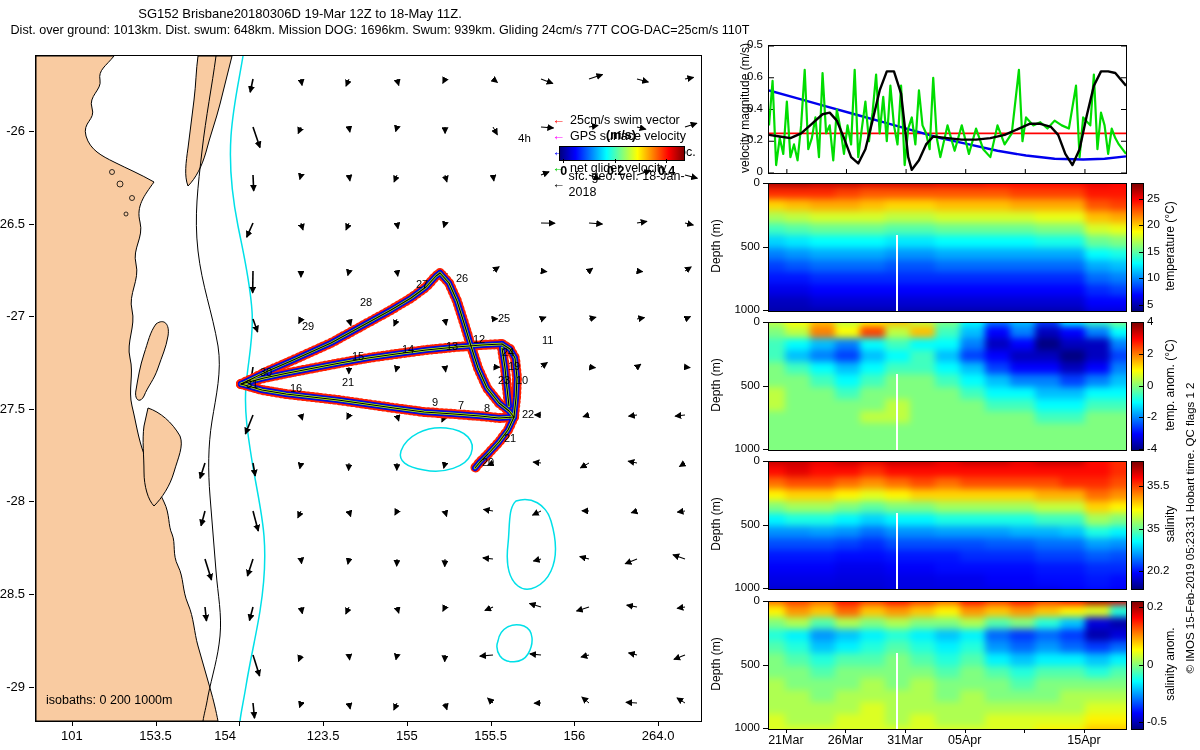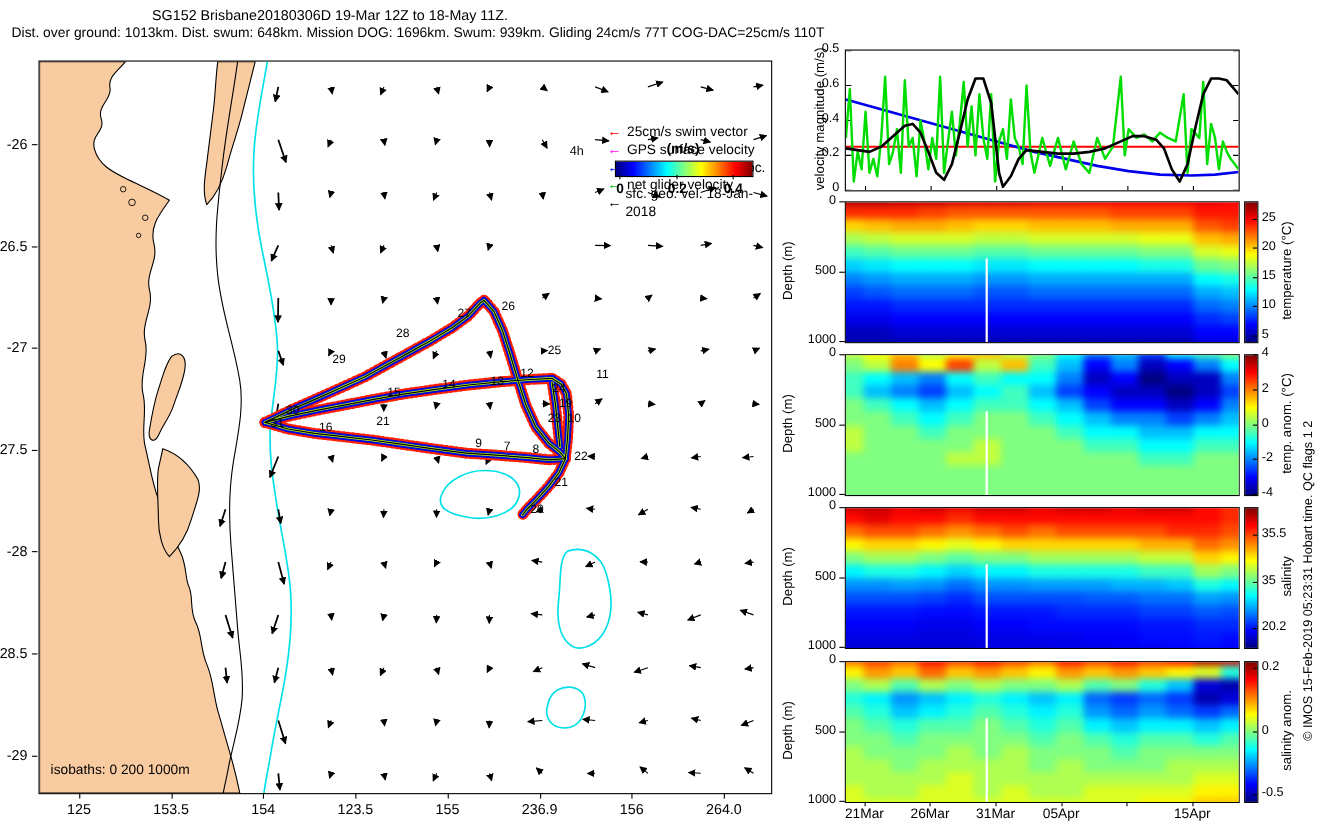--- a/index.html
+++ b/index.html
@@ -282,31 +282,31 @@
       <div class="tick" style="left: 578.8px; top: 103px; width: 1px; height: 4px;"></div>
       <div class="abs" style="left: 566.8px; top: 108px; width: 26px; text-align: center; font-size: 12.5px; font-weight: bold;">0.2</div>
       <div class="tick" style="left: 629.64px; top: 103px; width: 1px; height: 4px;"></div>
       <div class="abs" style="left: 617.64px; top: 108px; width: 26px; text-align: center; font-size: 12.5px; font-weight: bold;">0.4</div>
     </div>
   <div class="isobaths" style="left:10px;top:637px;">isobaths: 0   200  1000m</div>
 </div>
 
 <div id="map-xticks">
     <div class="tick" style="left: 71.8514px; top: 721px; width: 1px; height: 5px;"></div>
-    <div class="ticklabel" style="left: 46.8514px; top: 728px; width: 50px; text-align: center;">125</div>
+    <div class="ticklabel" style="left: 46.8514px; top: 728px; width: 50px; text-align: center;">101</div>
     <div class="tick" style="left: 155.605px; top: 721px; width: 1px; height: 5px;"></div>
     <div class="ticklabel" style="left: 130.605px; top: 728px; width: 50px; text-align: center;">153.5</div>
     <div class="tick" style="left: 239.358px; top: 721px; width: 1px; height: 5px;"></div>
-    <div class="ticklabel" style="left: 214.358px; top: 728px; width: 50px; text-align: center;">154</div>
+    <div class="ticklabel" style="left: 214.358px; top: 728px; width: 50px; text-align: left;">154</div>
     <div class="tick" style="left: 323.111px; top: 721px; width: 1px; height: 5px;"></div>
     <div class="ticklabel" style="left: 298.111px; top: 728px; width: 50px; text-align: center;">123.5</div>
     <div class="tick" style="left: 406.864px; top: 721px; width: 1px; height: 5px;"></div>
     <div class="ticklabel" style="left: 381.864px; top: 728px; width: 50px; text-align: center;">155</div>
     <div class="tick" style="left: 490.617px; top: 721px; width: 1px; height: 5px;"></div>
-    <div class="ticklabel" style="left: 465.617px; top: 728px; width: 50px; text-align: center;">236.9</div>
+    <div class="ticklabel" style="left: 465.617px; top: 728px; width: 50px; text-align: center;">155.5</div>
     <div class="tick" style="left: 574.37px; top: 721px; width: 1px; height: 5px;"></div>
     <div class="ticklabel" style="left: 549.37px; top: 728px; width: 50px; text-align: center;">156</div>
     <div class="tick" style="left: 658.123px; top: 721px; width: 1px; height: 5px;"></div>
     <div class="ticklabel" style="left: 633.123px; top: 728px; width: 50px; text-align: center;">264.0</div>
   </div>
 <div id="map-yticks">
     <div class="tick" style="left: 29px; top: 130.947px; width: 5px; height: 1px;"></div>
     <div class="ticklabel" style="left: -15px; top: 122.947px; width: 40px; text-align: right;">-26</div>
     <div class="tick" style="left: 29px; top: 223.565px; width: 5px; height: 1px;"></div>
     <div class="ticklabel" style="left: -15px; top: 215.565px; width: 40px; text-align: right;">-26.5</div>

